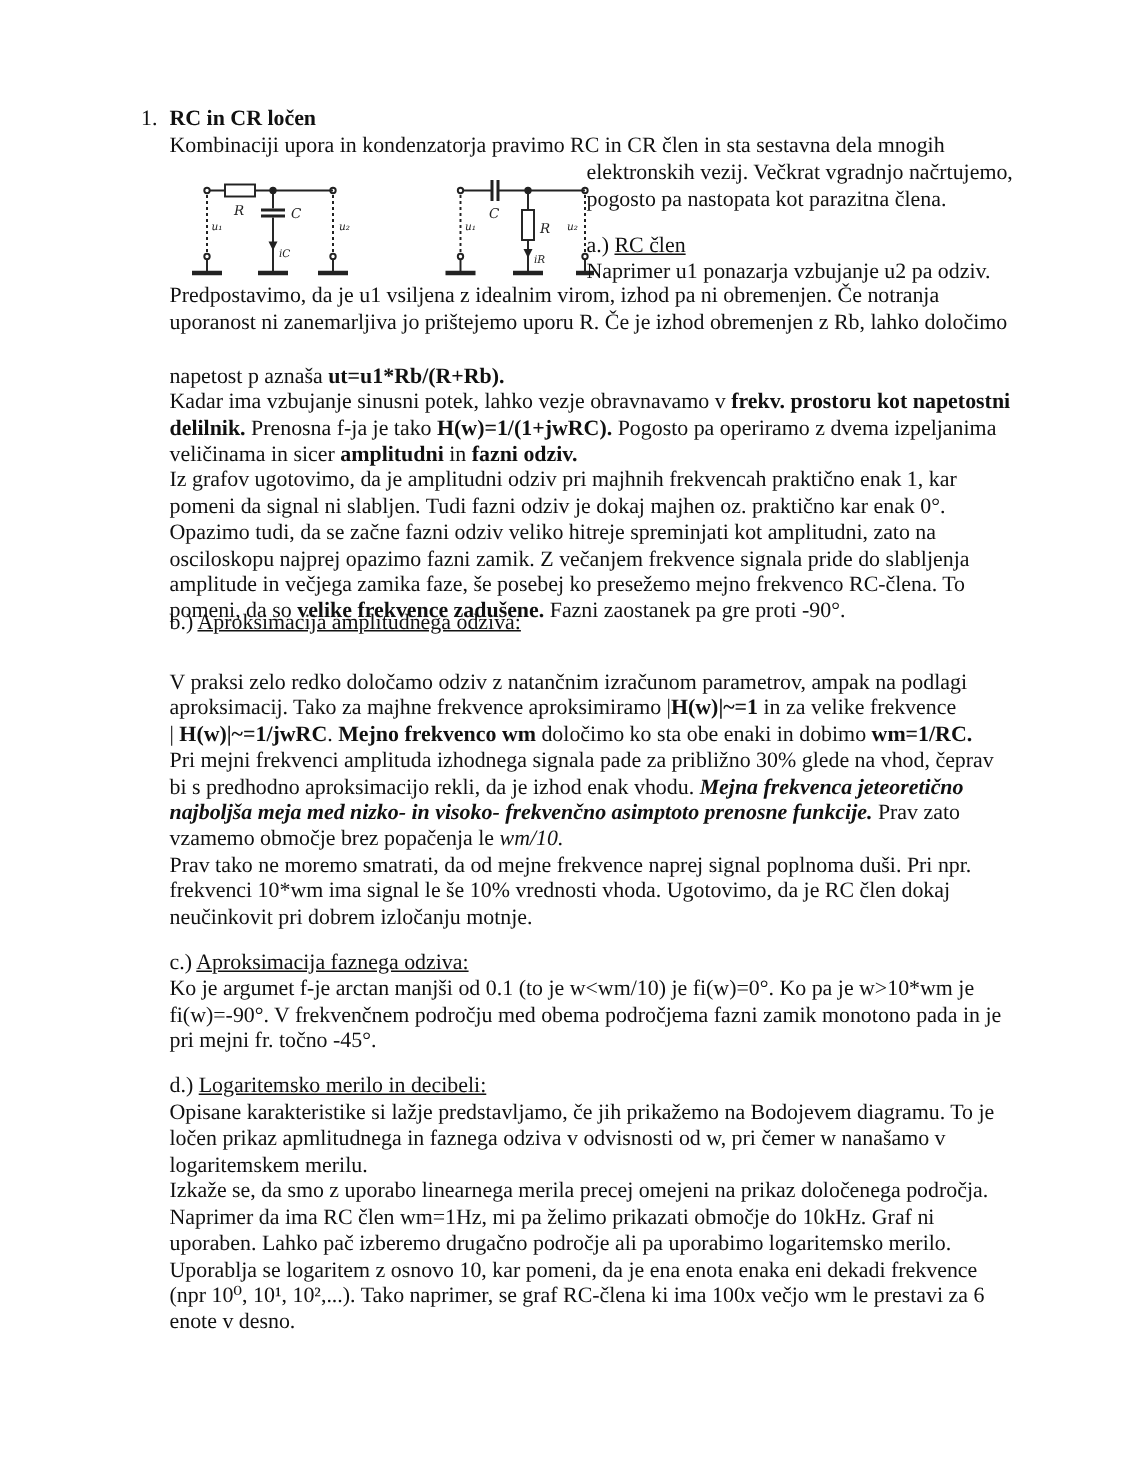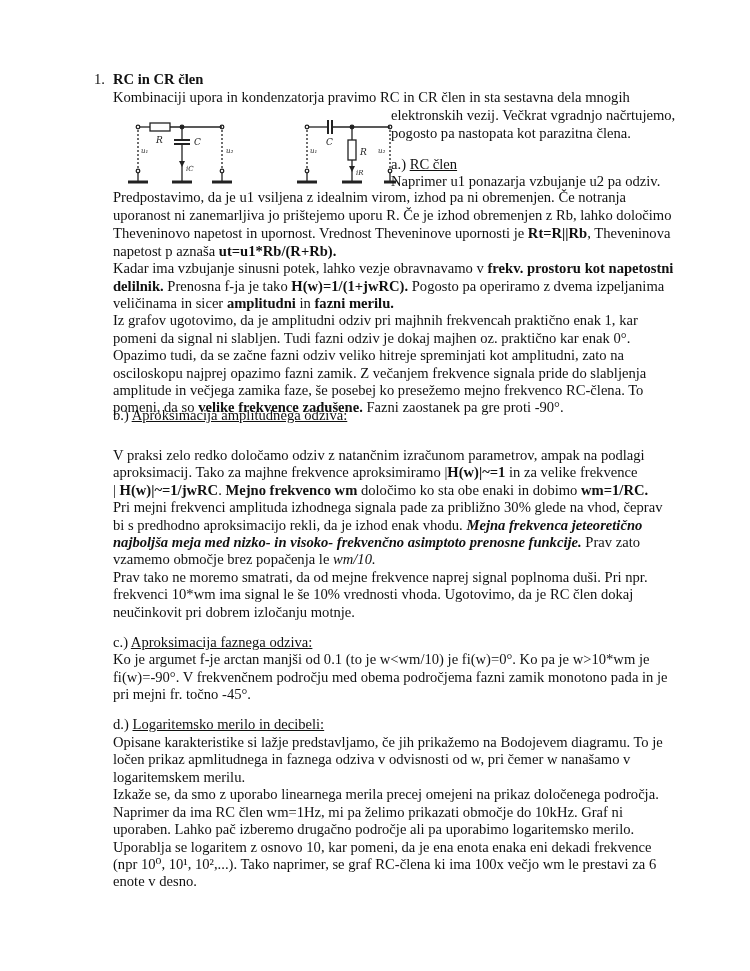--- a/index.html
+++ b/index.html
@@ -15,21 +15,21 @@
   u { text-decoration:underline; }
   .circuit { position:absolute; }
   .circuit svg { display:block; }
 </style>
 </head>
 <body>
 
 <div class="page">
 
   <span class="num">1.</span>
-  <span class="title">RC in CR člen</span>
+  <span class="title">RC in CR ločen</span>
 
   <div class="line" style="top:88px;">Kombinaciji upora in kondenzatorja pravimo RC in CR člen in sta sestavna dela mnogih</div>
   <div class="rline" style="top:106px;">elektronskih vezij. Večkrat vgradnjo načrtujemo,</div>
   <div class="rline" style="top:124px;">pogosto pa nastopata kot parazitna člena.</div>
 
   <div class="circuit" style="left:122px; top:113px;">
     <svg width="150" height="72" viewBox="0 0 150 72">
       <g stroke="#222" stroke-width="1.3" fill="none">
         <circle cx="16" cy="14" r="1.8"></circle>
         <line x1="18" y1="14" x2="28" y2="14"></line>
@@ -96,34 +96,31 @@
     </svg>
   </div>
 
   <div class="rline" style="top:155px;">
     <span>a.)</span>
     <u>RC člen</u>
   </div>
   <div class="rline" style="top:172px;">Naprimer u1 ponazarja vzbujanje u2 pa odziv.</div>
   <div class="line" style="top:188px;">Predpostavimo, da je u1 vsiljena z idealnim virom, izhod pa ni obremenjen. Če notranja</div>
   <div class="line" style="top:206px;">uporanost ni zanemarljiva jo prištejemo uporu R. Če je izhod obremenjen z Rb, lahko določimo</div>
-  <div class="line" style="top:224px;">
-    <span>Theveninovo napetost in upornost. Vrednost Theveninove upornosti je </span><b>Rt=R||Rb</b><span>, Theveninova</span>
-  </div>
   <div class="line" style="top:242px;">
     <span>napetost p aznaša </span><b>ut=u1*Rb/(R+Rb).</b>
   </div>
   <div class="line" style="top:259px;">
     <span>Kadar ima vzbujanje sinusni potek, lahko vezje obravnavamo v </span><b>frekv. prostoru kot napetostni</b>
   </div>
   <div class="line" style="top:277px;">
     <b>delilnik.</b><span> Prenosna f-ja je tako </span><b>H(w)=1/(1+jwRC).</b><span> Pogosto pa operiramo z dvema izpeljanima</span>
   </div>
   <div class="line" style="top:294px;">
-    <span>veličinama in sicer </span><b>amplitudni</b><span> in </span><b>fazni merilu.</b>
+    <span>veličinama in sicer </span><b>amplitudni</b><span> in </span><b>fazni odziv.</b>
   </div>
   <div class="line" style="top:311px;">Iz grafov ugotovimo, da je amplitudni odziv pri majhnih frekvencah praktično enak 1, kar</div>
   <div class="line" style="top:329px;text-align:center;">pomeni da signal ni slabljen. Tudi fazni odziv je dokaj majhen oz. praktično kar enak 0°.</div>
   <div class="line" style="top:364px;">osciloskopu najprej opazimo fazni zamik. Z večanjem frekvence signala pride do slabljenja</div>
   <div class="line" style="top:346px;">Opazimo tudi, da se začne fazni odziv veliko hitreje spreminjati kot amplitudni, zato na</div>
   <div class="line" style="top:381px;">amplitude in večjega zamika faze, še posebej ko presežemo mejno frekvenco RC-člena. To</div>
   <div class="line" style="top:398px;">
     <span>pomeni, da so </span><b>velike frekvence zadušene.</b><span> Fazni zaostanek pa gre proti -90°.</span>
   </div>
 

